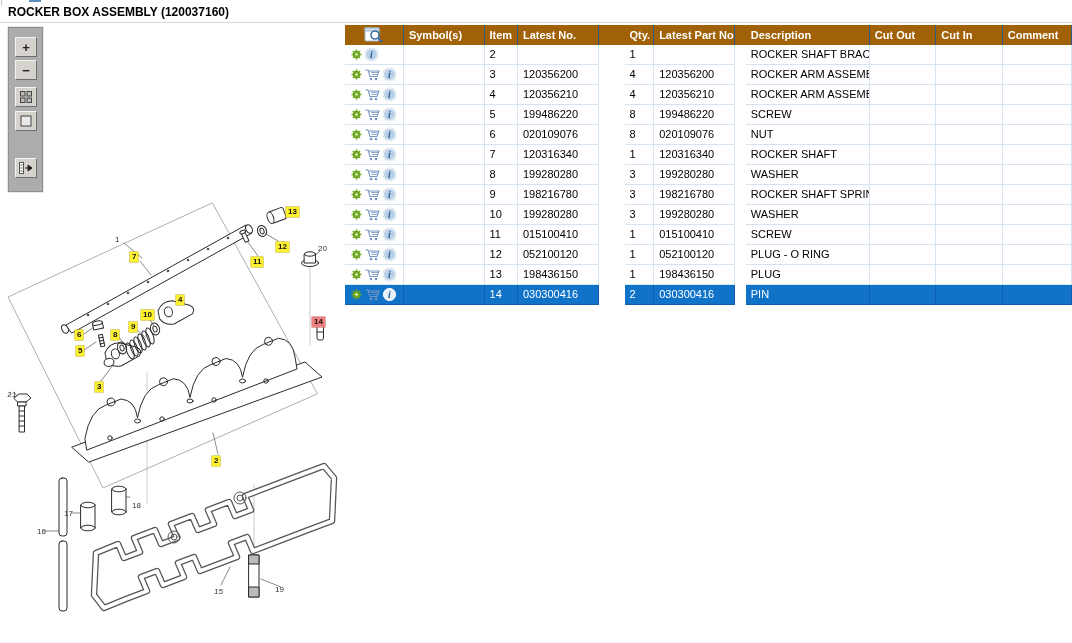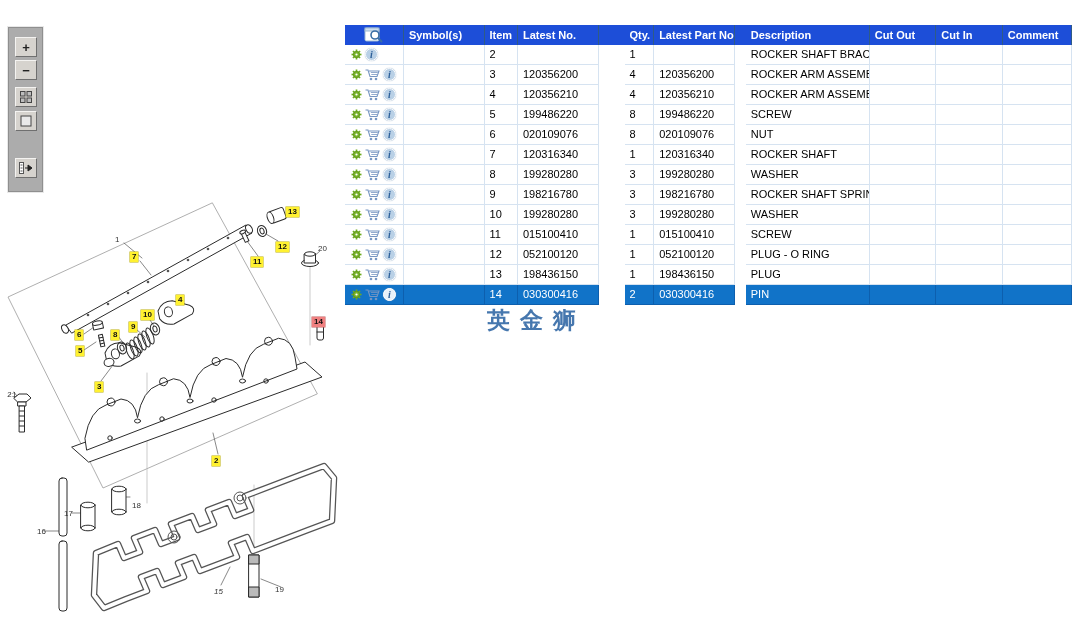--- a/index.html
+++ b/index.html
@@ -27,21 +27,21 @@
   .diagram { position:absolute; left:0; top:195px; width:345px; height:448px; }
   .diagram svg { position:absolute; left:0; top:0; }
   .callout { position:absolute; font-size:8px; line-height:10px; color:#111; white-space:nowrap; cursor:pointer; }
   .callout.hl { padding:0 2px; font-weight:bold; box-shadow:0 0 0 0.5px #bcae00; }
   .callout.sel { padding:0 2px; font-weight:bold; box-shadow:0 0 0 0.5px #c06060; }
   .callout.plain { color:#333; }
 
   
   .parts-table { position:absolute; left:345px; top:25px; width:727px; font-size:11px; }
   .tr { display:flex; height:20px; }
-  .thead { background:#1d4ed8; color:#fff; font-weight:bold; }
+  .thead { background:#a16207; color:#fff; font-weight:bold; }
   .th, .td { height:20px; line-height:19px; padding-left:5px; overflow:hidden; white-space:nowrap; }
   .th { border-right:1px solid #2f5b85; display:flex; align-items:center; }
   .td { border-right:1px solid #d6e3f1; border-bottom:1px solid #d6e3f1; color:#000; }
   .c0 { width:62px; } .c1 { width:85px; } .c2 { width:35px; } .c3 { width:85px; }
   .c4 { width:31px;margin-left:26px; } .c5 { width:85px; } .c6 { width:131px;margin-left:11px; } .c7 { width:70px; }
   .c8 { width:70px; } .c9 { width:73px; }
   .tr.selected .td { background:#1173c8; color:#fff; border-right-color:#0d5fae; border-bottom-color:#0d5fae; }
   .cell-icons { display:flex; align-items:center; gap:3px; padding-left:6px; }
   .info-badge { width:13px; height:13px; border-radius:50%; background:#b9d0e6;
                 border:1px solid #ffffff; box-shadow:0 0 1px #7d9cbd; color:#2d6099;
@@ -52,20 +52,25 @@
 
   
   .watermark { position:absolute; left:487px; top:305px; font-size:23px; font-weight:bold;
                color:#4677ae; letter-spacing:10px; }
 </style>
 </head>
 <body>
 
 <div class="screen">
 
+  <div class="titlebar">
+    <div class="edge-tick"></div>
+    <div class="tab-remnant"></div>
+    <span class="page-title">ROCKER BOX ASSEMBLY (120037160)</span>
+  </div>
 
   <div class="side-toolbar">
     <div class="tb-btn" style="top:9px">
         <span>+</span>
       </div>
     <div class="tb-btn" style="top:32px">
         <span>−</span>
       </div>
     <div class="tb-btn" style="top:59px">
       <svg width="12" height="12" viewBox="0 0 12 12">
@@ -730,15 +735,14 @@
       <div class="td c4">2</div>
       <div class="td c5">030300416</div>
       <div class="td c6">PIN</div>
       <div class="td c7"></div>
       <div class="td c8"></div>
       <div class="td c9"></div>
     </div>
       </div>
   </div>
 
-  <div class="watermark">英金狮</div>
 
 </div>
 
 </body></html>

